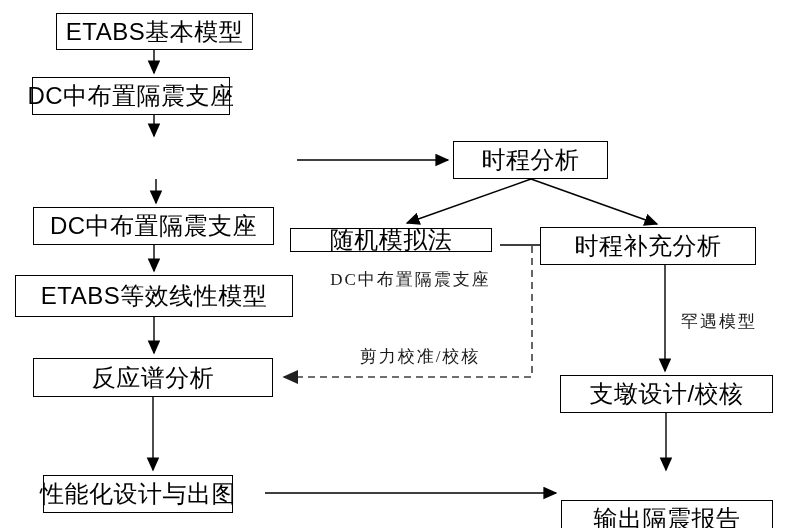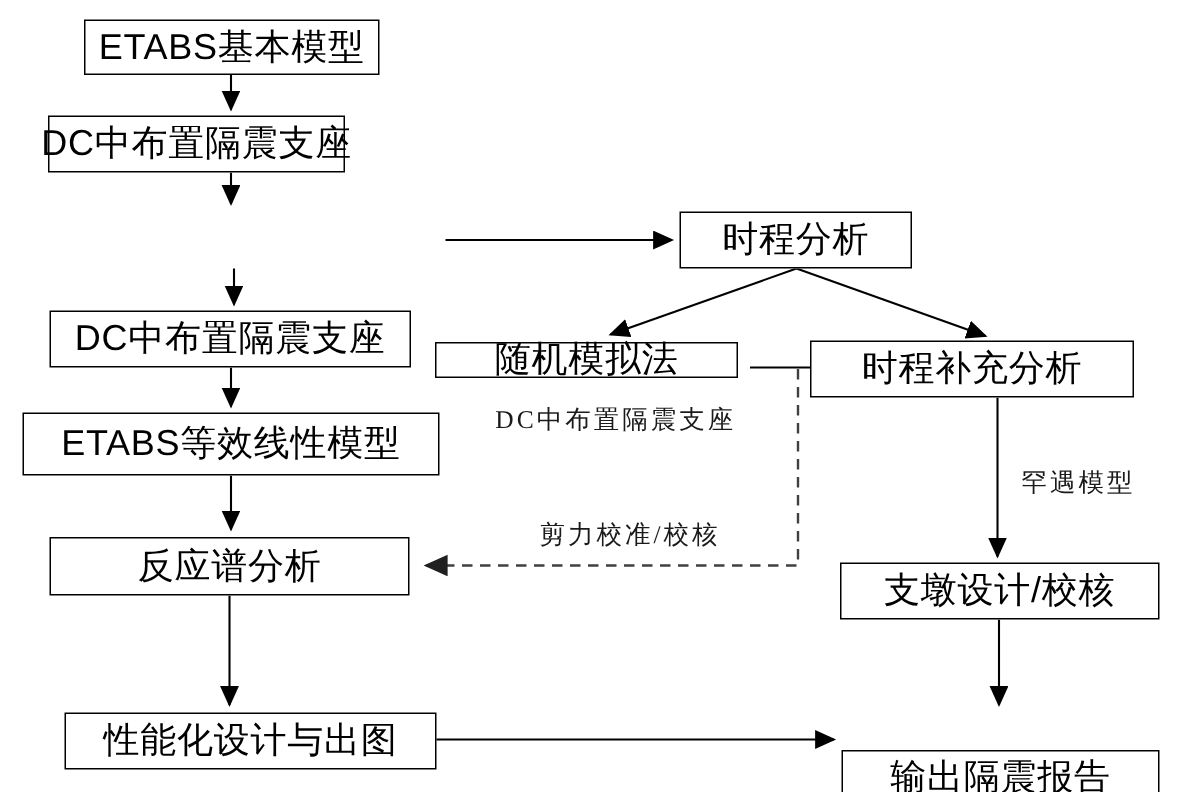--- a/index.html
+++ b/index.html
@@ -92,21 +92,21 @@
 
   <div class="node" style="left:32px;top:77px;width:198px;height:38px">DC中布置隔震支座</div>
 
 
   <div class="node" style="left:33px;top:207px;width:241px;height:38px">DC中布置隔震支座</div>
 
   <div class="node" style="left:15px;top:275px;width:278px;height:42px">ETABS等效线性模型</div>
 
   <div class="node" style="left:33px;top:358px;width:240px;height:39px">反应谱分析</div>
 
-  <div class="node" style="left:43px;top:475px;width:248px;height:38px">性能化设计与出图</div>
+  <div class="node" style="left:43px;top:475px;width:190px;height:38px">性能化设计与出图</div>
 
   <div class="node" style="left:453px;top:141px;width:155px;height:38px">时程分析</div>
 
   <div class="node" style="left:290px;top:228px;width:202px;height:24px">随机模拟法</div>
 
   <div class="node" style="left:540px;top:227px;width:216px;height:38px">时程补充分析</div>
 
   <div class="node" style="left:560px;top:375px;width:213px;height:38px">支墩设计/校核</div>
 
   <div class="node" style="left:561px;top:500px;width:212px;height:38px">输出隔震报告</div>

